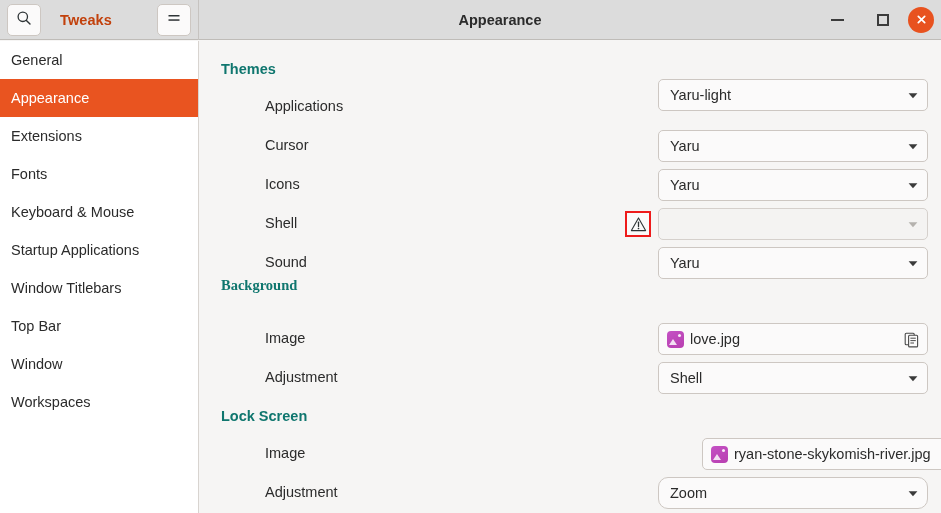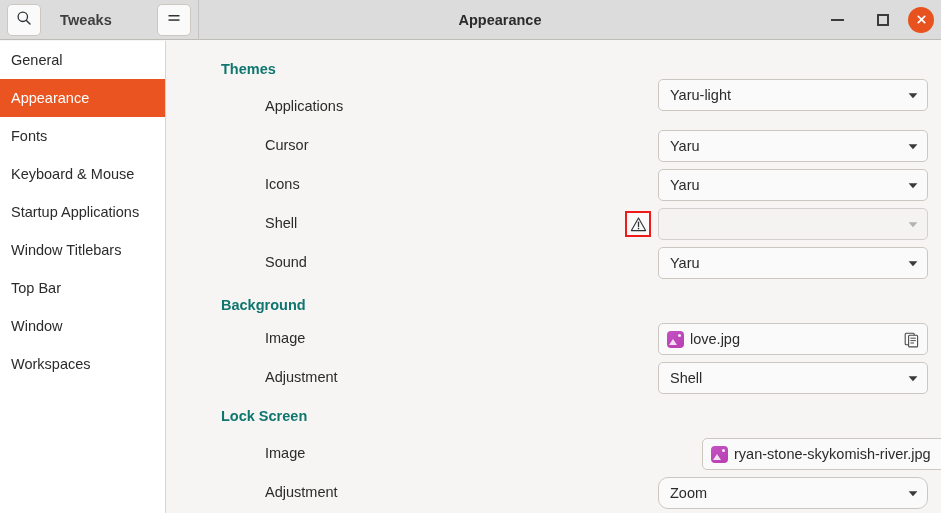--- a/index.html
+++ b/index.html
@@ -67,21 +67,21 @@
   #menu-btn   { position: absolute; left: 157px; top: 4px; }
 
   .app-title {
     position: absolute;
     left: 60px;
     top: 0;
     height: 40px;
     line-height: 40px;
     font-size: 14.5px;
     font-weight: bold;
-    color: #404040;
+    color: #c2410c;
     letter-spacing: .1px;
   }
 
   .page-title {
     position: absolute;
     left: 0;
     right: 0;
     top: 0;
     height: 40px;
     line-height: 40px;
@@ -123,21 +123,21 @@
     display: flex;
     align-items: center;
     justify-content: center;
   }
   .close-circle svg { display: block; }
 
   
   .sidebar {
     position: absolute;
     top: 41px; left: 0;
-    width: 166px;
+    width: 199px;
     height: 472px;
     background: #ffffff;
     border-right: 1px solid #d8d4d0;
     overflow: hidden;
   }
 
   .side-item {
     height: 38px;
     display: flex;
     align-items: center;
@@ -342,20 +342,23 @@
   </div>
 
   <div class="sidebar" id="sidebar">
       <div class="side-item">
         <span>General</span>
       </div>
       <div class="side-item selected">
         <span>Appearance</span>
       </div>
       <div class="side-item">
+        <span>Extensions</span>
+      </div>
+      <div class="side-item">
         <span>Fonts</span>
       </div>
       <div class="side-item">
         <span>Keyboard &amp; Mouse</span>
       </div>
       <div class="side-item">
         <span>Startup Applications</span>
       </div>
       <div class="side-item">
         <span>Window Titlebars</span>
@@ -419,21 +422,21 @@
       </div>
       <div class="row-label" style="top: 213px;">Sound</div>
       <div class="combo" style="top: 206px;">
         <div class="combo-value">Yaru</div>
         <div class="combo-arrow">
           <svg width="12" height="12" viewBox="0 0 12 12">
             <path d="M1.6 4.2 L10.4 4.2 L6 9.2 Z"></path>
           </svg>
         </div>
       </div>
-      <div class="section-title" style="top: 256px;">Background</div>
+      <div class="section-title" style="top: 236px; font-family: Liberation Serif, serif;">Background</div>
       <div class="row-label" style="top: 289px;">Image</div>
       <div class="filebtn" style="top: 282px;">
         <span class="img-icon"></span>
         <div class="file-name">love.jpg</div>
         <span class="doc-icon">
           <svg width="17" height="17" viewBox="0 0 17 17">
             <rect x="1.2" y="2.2" width="9" height="11.6" rx="1" fill="#fbfafa" stroke="#4a4a4a" stroke-width="1.1"></rect>
             <rect x="4.6" y="4.3" width="9" height="11.6" rx="1" fill="#fbfafa" stroke="#4a4a4a" stroke-width="1.1"></rect>
             <line x1="6.4" y1="7.2" x2="11.8" y2="7.2" stroke="#4a4a4a" stroke-width="1"></line>
             <line x1="6.4" y1="9.6" x2="11.8" y2="9.6" stroke="#4a4a4a" stroke-width="1"></line>

